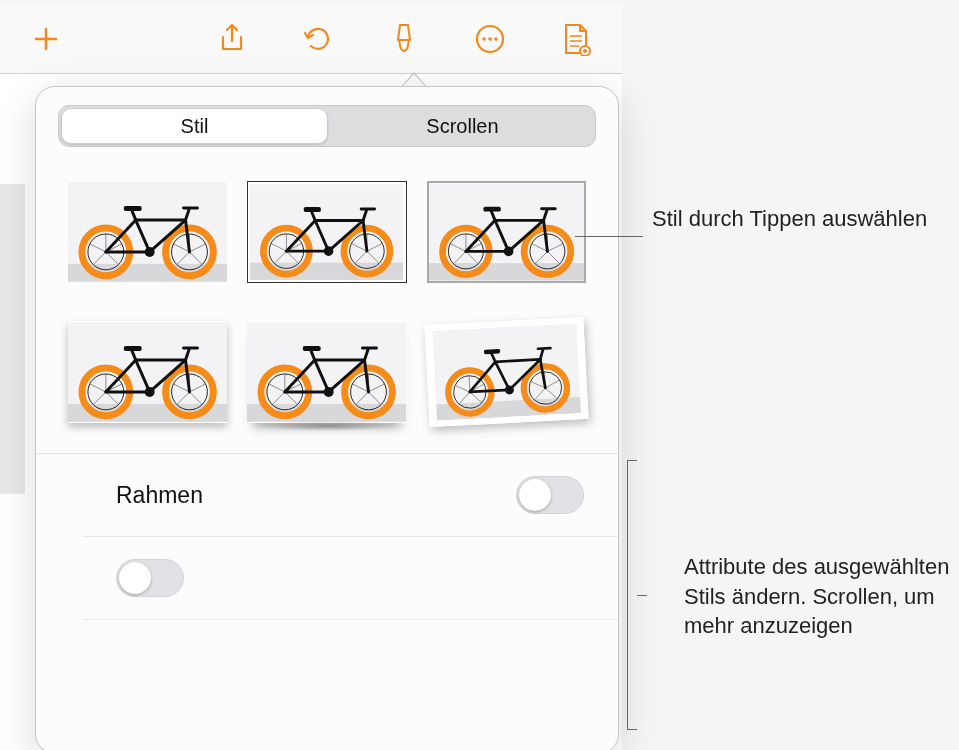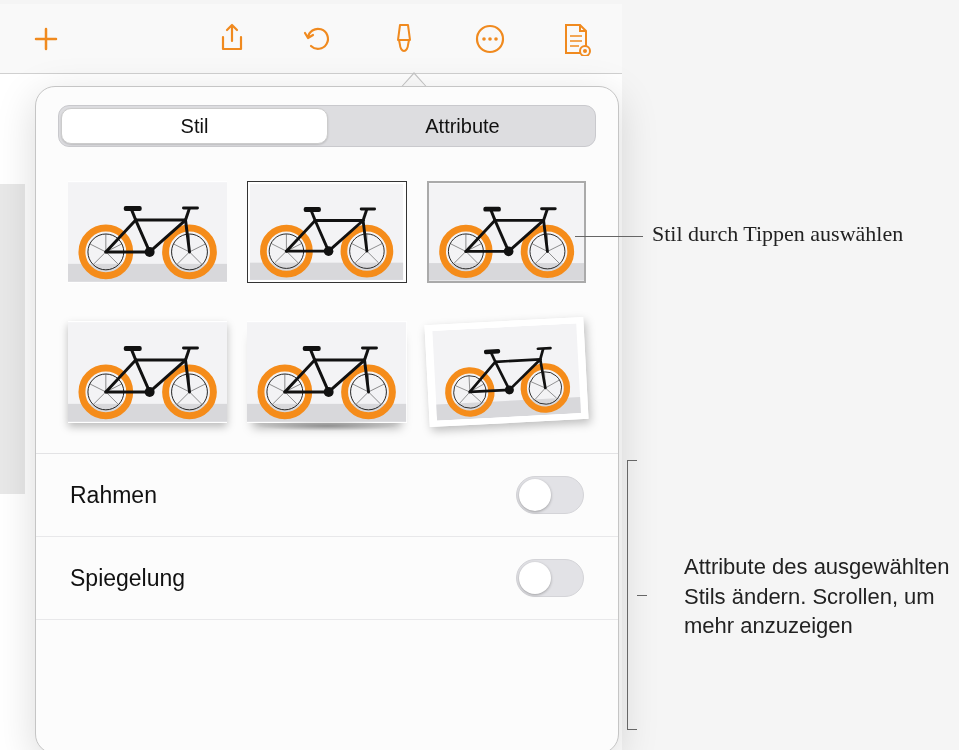--- a/index.html
+++ b/index.html
@@ -159,20 +159,21 @@
       box-shadow: 2px 4px 10px rgba(0,0,0,0.25);
       border: 6px solid #fff;
     }
 
     
     .bike-svg { width: 100%; height: 100%; }
 
     .options {
       border-top: 1px solid #e3e3e5;
       background: #fcfcfc;
+      padding-left: 46px;
     }
     .option-row {
       display: flex;
       align-items: center;
       justify-content: space-between;
       padding: 22px 34px;
       border-bottom: 1px solid #e8e8ea;
       font-size: 23px;
       color: #111;
     }
@@ -302,21 +303,21 @@
   </div>
 
   <div class="canvas-bg"></div>
 
   <div class="popover-arrow"></div>
 
   <div class="popover">
 
     <div class="seg-control">
       <div class="seg active">Stil</div>
-      <div class="seg">Attribute</div>
+      <div class="seg">Scrollen</div>
     </div>
 
     <div class="style-grid">
       <div class="style-thumb">
           <div class="thumb-frame v1">
             <svg class="bike-svg">
               <use href="#bike"></use>
             </svg>
           </div>
         </div>
@@ -356,26 +357,25 @@
           </div>
         </div>
     </div>
 
     <div class="options">
       <div class="option-row">
         <span>Rahmen</span>
         <div class="toggle"></div>
       </div>
       <div class="option-row">
-        <span>Spiegelung</span>
         <div class="toggle"></div>
       </div>
     </div>
 
   </div>
 </div>
 
 <div class="callout-line" style="left:575px; top:236px; width:68px; height:1px;"></div>
-<div class="callout" style="left:652px; top:219px; width:290px;font-family:Liberation Serif, serif;">Stil durch Tippen auswählen</div>
+<div class="callout" style="left:652px; top:204px; width:290px;">Stil durch Tippen auswählen</div>
 
 <div class="bracket" style="left:627px; top:460px; height:270px;"></div>
 <div class="callout-line" style="left:637px; top:595px; width:10px; height:1px;"></div>
 <div class="callout" style="left:684px; top:552px; width:290px;">Attribute des ausgewählten Stils ändern. Scrollen, um mehr anzuzeigen</div>
 
 </body></html>

